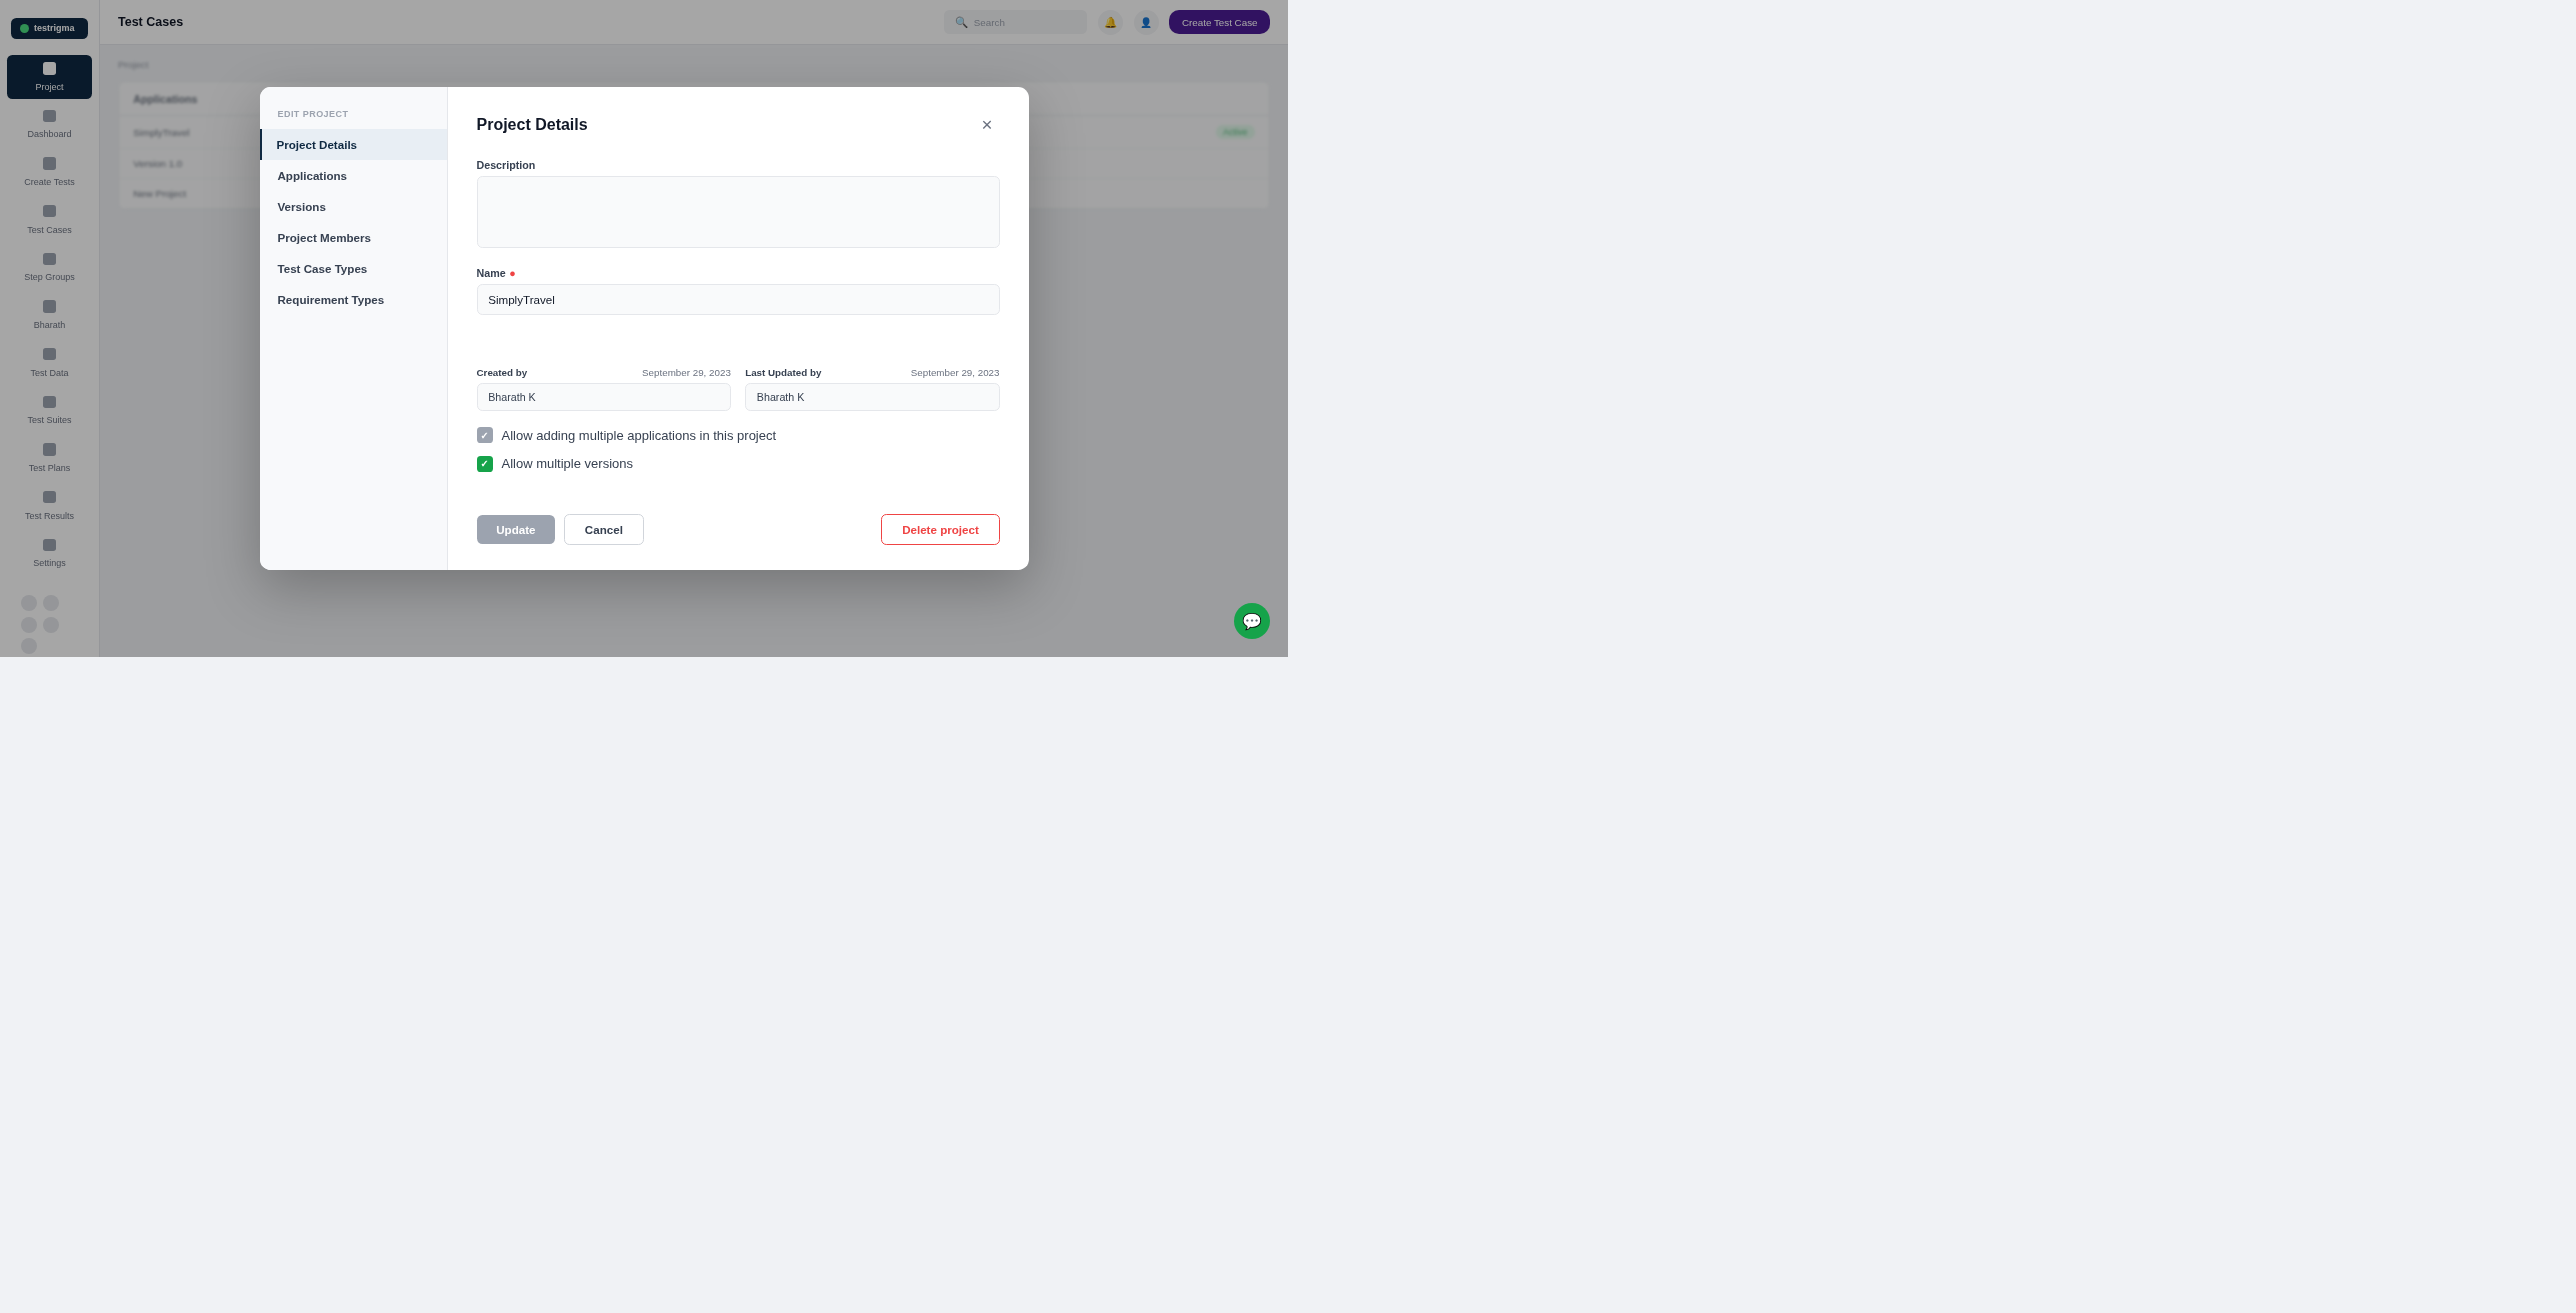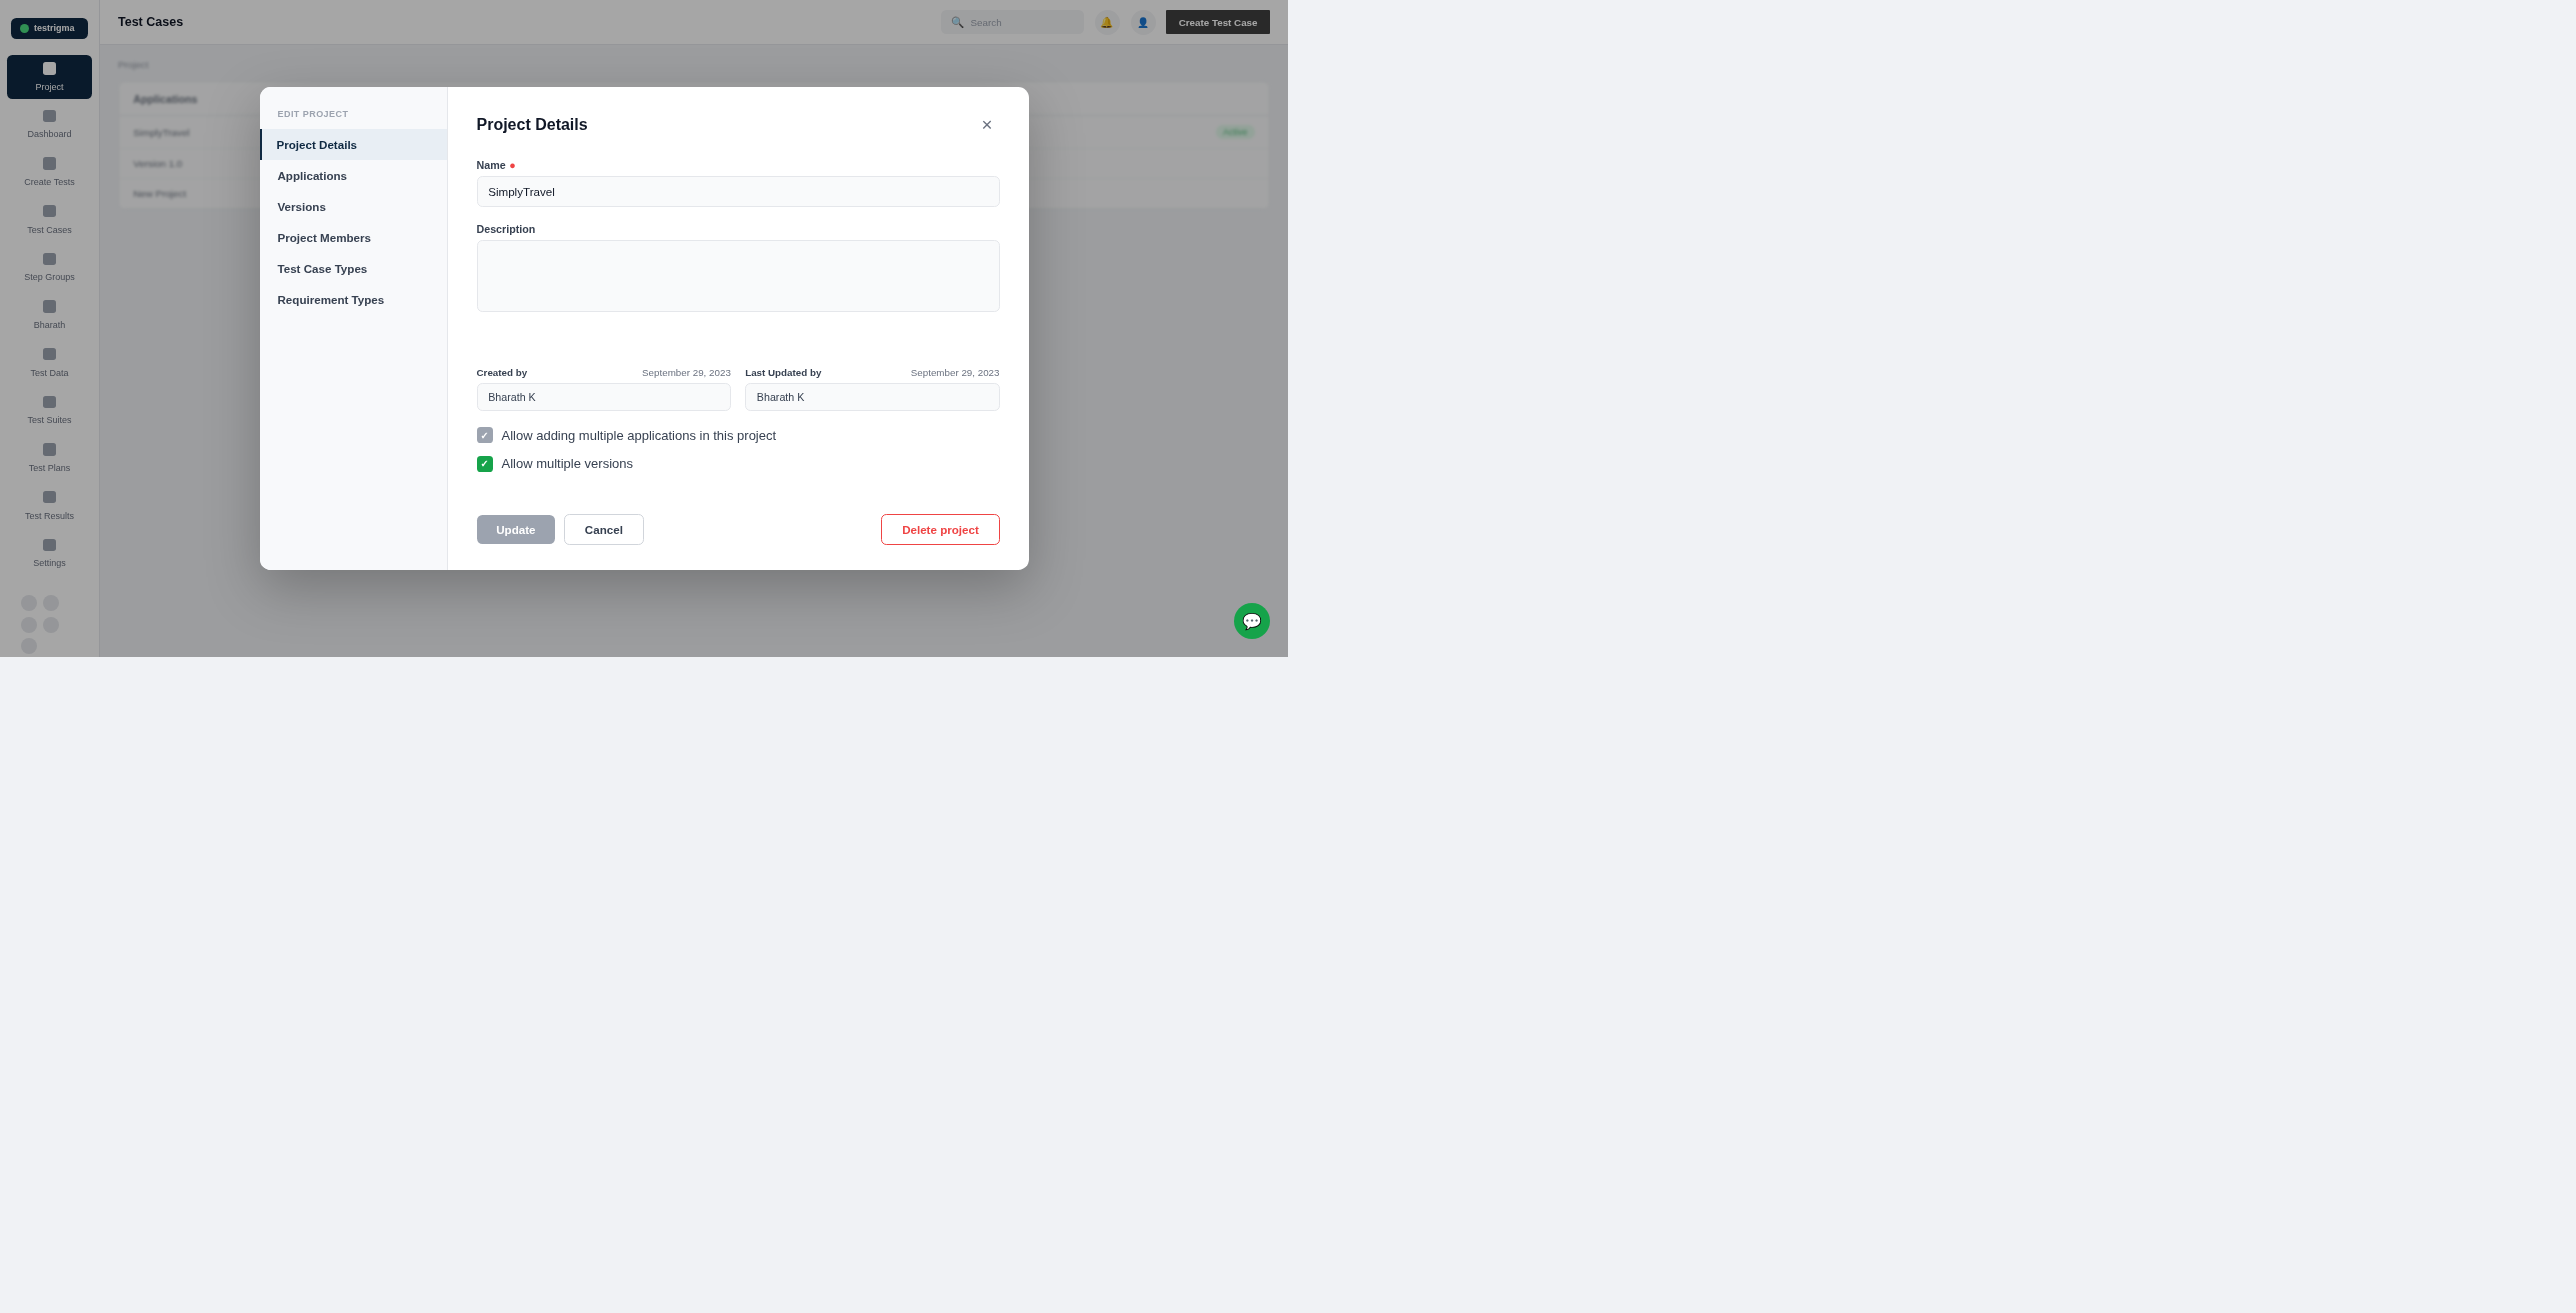--- a/index.html
+++ b/index.html
@@ -125,26 +125,26 @@
       background: #f3f4f6;
       border-radius: 5.4px;
       padding: 5.4px 10.7px;
       display: flex;
       align-items: center;
       gap: 5.4px;
       width: 143px;
     }
     .search-bar-text { font-size: 9.8px; color: #9ca3af; }
     .create-btn {
-      background: #404040;
+      background: #4c1d95;
       color: #fff;
-      border-radius: 1px;
+      border-radius: 10px;
       padding: 6.3px 12.5px;
       font-size: 9.8px;
-      font-weight: 700;
+      font-weight: 400;
       border: none;
       cursor: pointer;
     }
     .icon-btn {
       width: 25px; height: 25px;
       background: #f3f4f6;
       border-radius: 50%;
       display: flex; align-items: center; justify-content: center;
       cursor: pointer;
     }
@@ -584,31 +584,31 @@
     </div>
 
     <div class="modal-content">
       <div class="modal-header">
         <span class="modal-title">Project Details</span>
         <button class="close-btn">✕</button>
       </div>
 
       <div class="form-group">
         <div class="form-label">
+          <span>Description</span>
+        </div>
+        <textarea class="form-textarea" style=""></textarea>
+      </div>
+
+      <div class="form-group">
+        <div class="form-label">
           <span>Name</span>
           <span class="required-star">●</span>
         </div>
         <input class="form-input" type="text" value="SimplyTravel" style="">
-      </div>
-
-      <div class="form-group">
-        <div class="form-label">
-          <span>Description</span>
-        </div>
-        <textarea class="form-textarea" style=""></textarea>
       </div>
 
       <div class="meta-row">
         <div class="meta-group">
           <div class="meta-label-row">
             <span class="meta-label">Created by</span>
             <span class="meta-date">September 29, 2023</span>
           </div>
           <input class="meta-input" type="text" readonly="" value="Bharath K" style="">
         </div>

